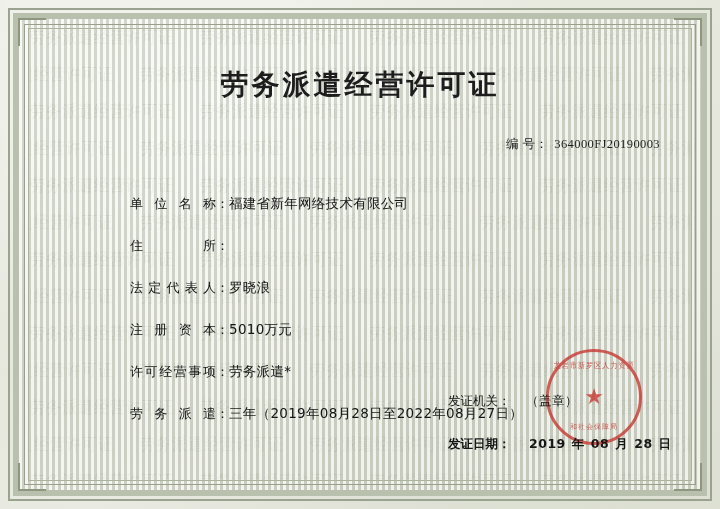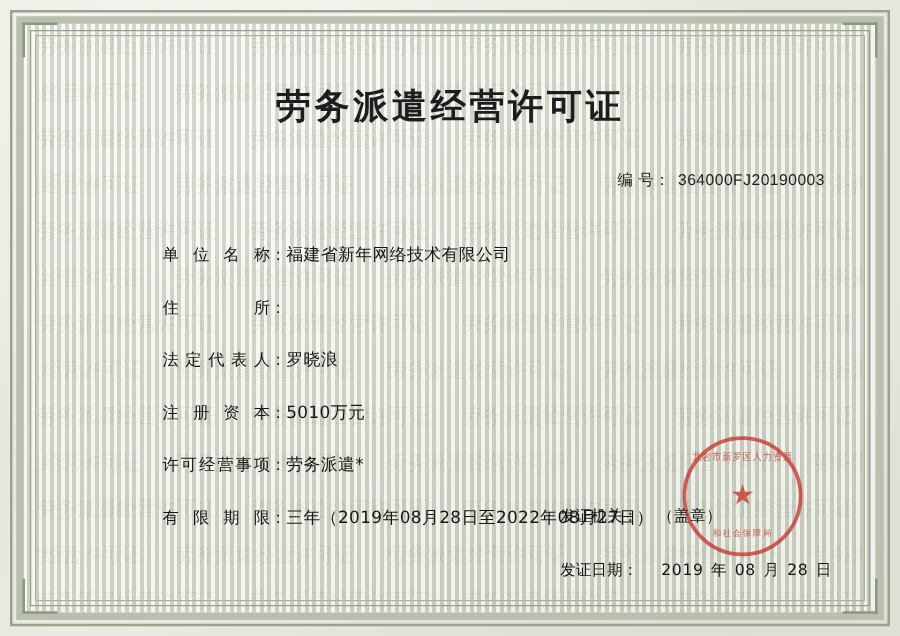--- a/index.html
+++ b/index.html
@@ -137,21 +137,21 @@
     letter-spacing: 3px;
     color: #1d1d1d;
   }
 
   .serial {
     position: absolute;
     top: 136px;
     right: 60px;
     font-size: 12.5px;
     color: #1e1e1e;
-    font-family: Liberation Sans, sans-serif;
+    font-family: Liberation Serif, serif;
     letter-spacing: 0.4px;
   }
   .serial .serial-label { margin-right: 6px; }
 
   .fields {
     position: absolute;
     top: 195px;
     left: 88px;
     width: 560px;
   }
@@ -191,21 +191,21 @@
     font-family: "DejaVu Sans", "Liberation Sans", sans-serif;
     color: #161616;
   }
   .issue-row {
     display: flex;
     align-items: baseline;
     justify-content: flex-start;
     font-size: 12.5px;
     margin-bottom: 26px;
   }
-  .issue-row:last-child { margin-bottom: 0; }
+  .issue-row:last-child { margin-bottom: 12px; font-weight: bold; }
   .issue-label {
     flex: 0 0 78px;
     letter-spacing: 0px;
   }
   .issue-value {
     letter-spacing: 0.5px;
   }
   .issue-date .dpart { margin: 0 3px; }
 
   
@@ -312,21 +312,21 @@
         <span class="field-value">5010万元</span>
       </div>
 
       <div class="field-row">
         <span class="field-label">许可经营事项</span>
         <span class="field-colon">：</span>
         <span class="field-value">劳务派遣*</span>
       </div>
 
       <div class="field-row">
-        <span class="field-label">有限期限</span>
+        <span class="field-label">劳务派遣</span>
         <span class="field-colon">：</span>
         <span class="field-value">三年（2019年08月28日至2022年08月27日）</span>
       </div>
 
     </div>
 
     <div id="seal">
       <div class="seal-ring"></div>
       <div class="seal-text-top">龙岩市新罗区人力资源</div>
       <div class="seal-star">★</div>

